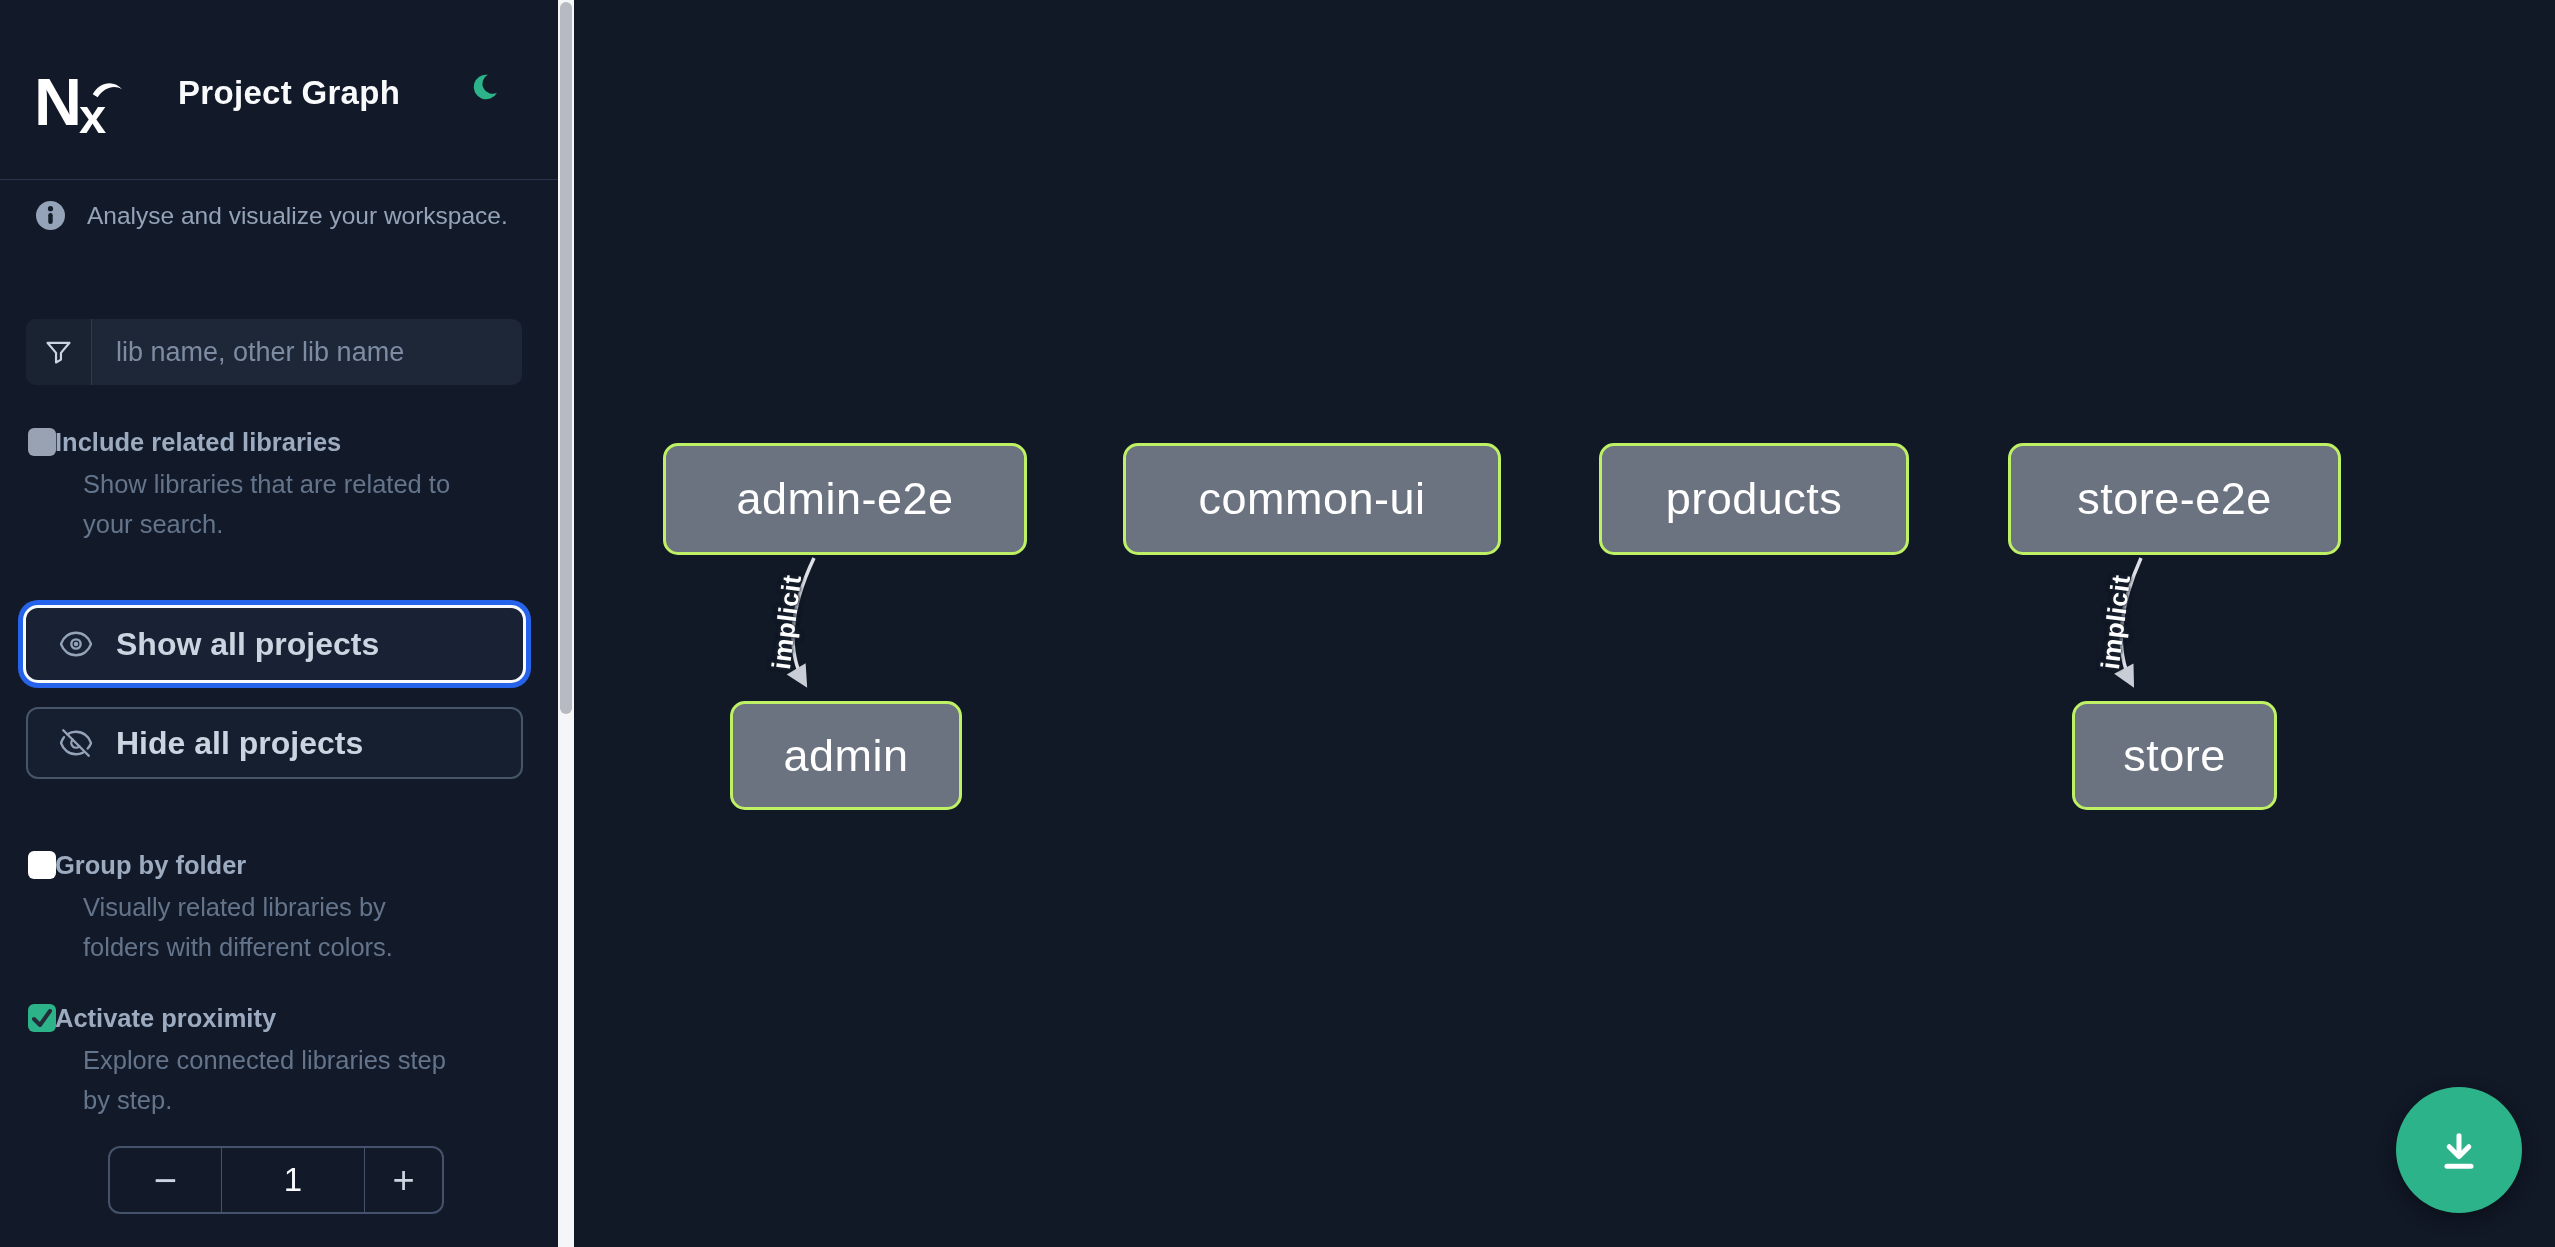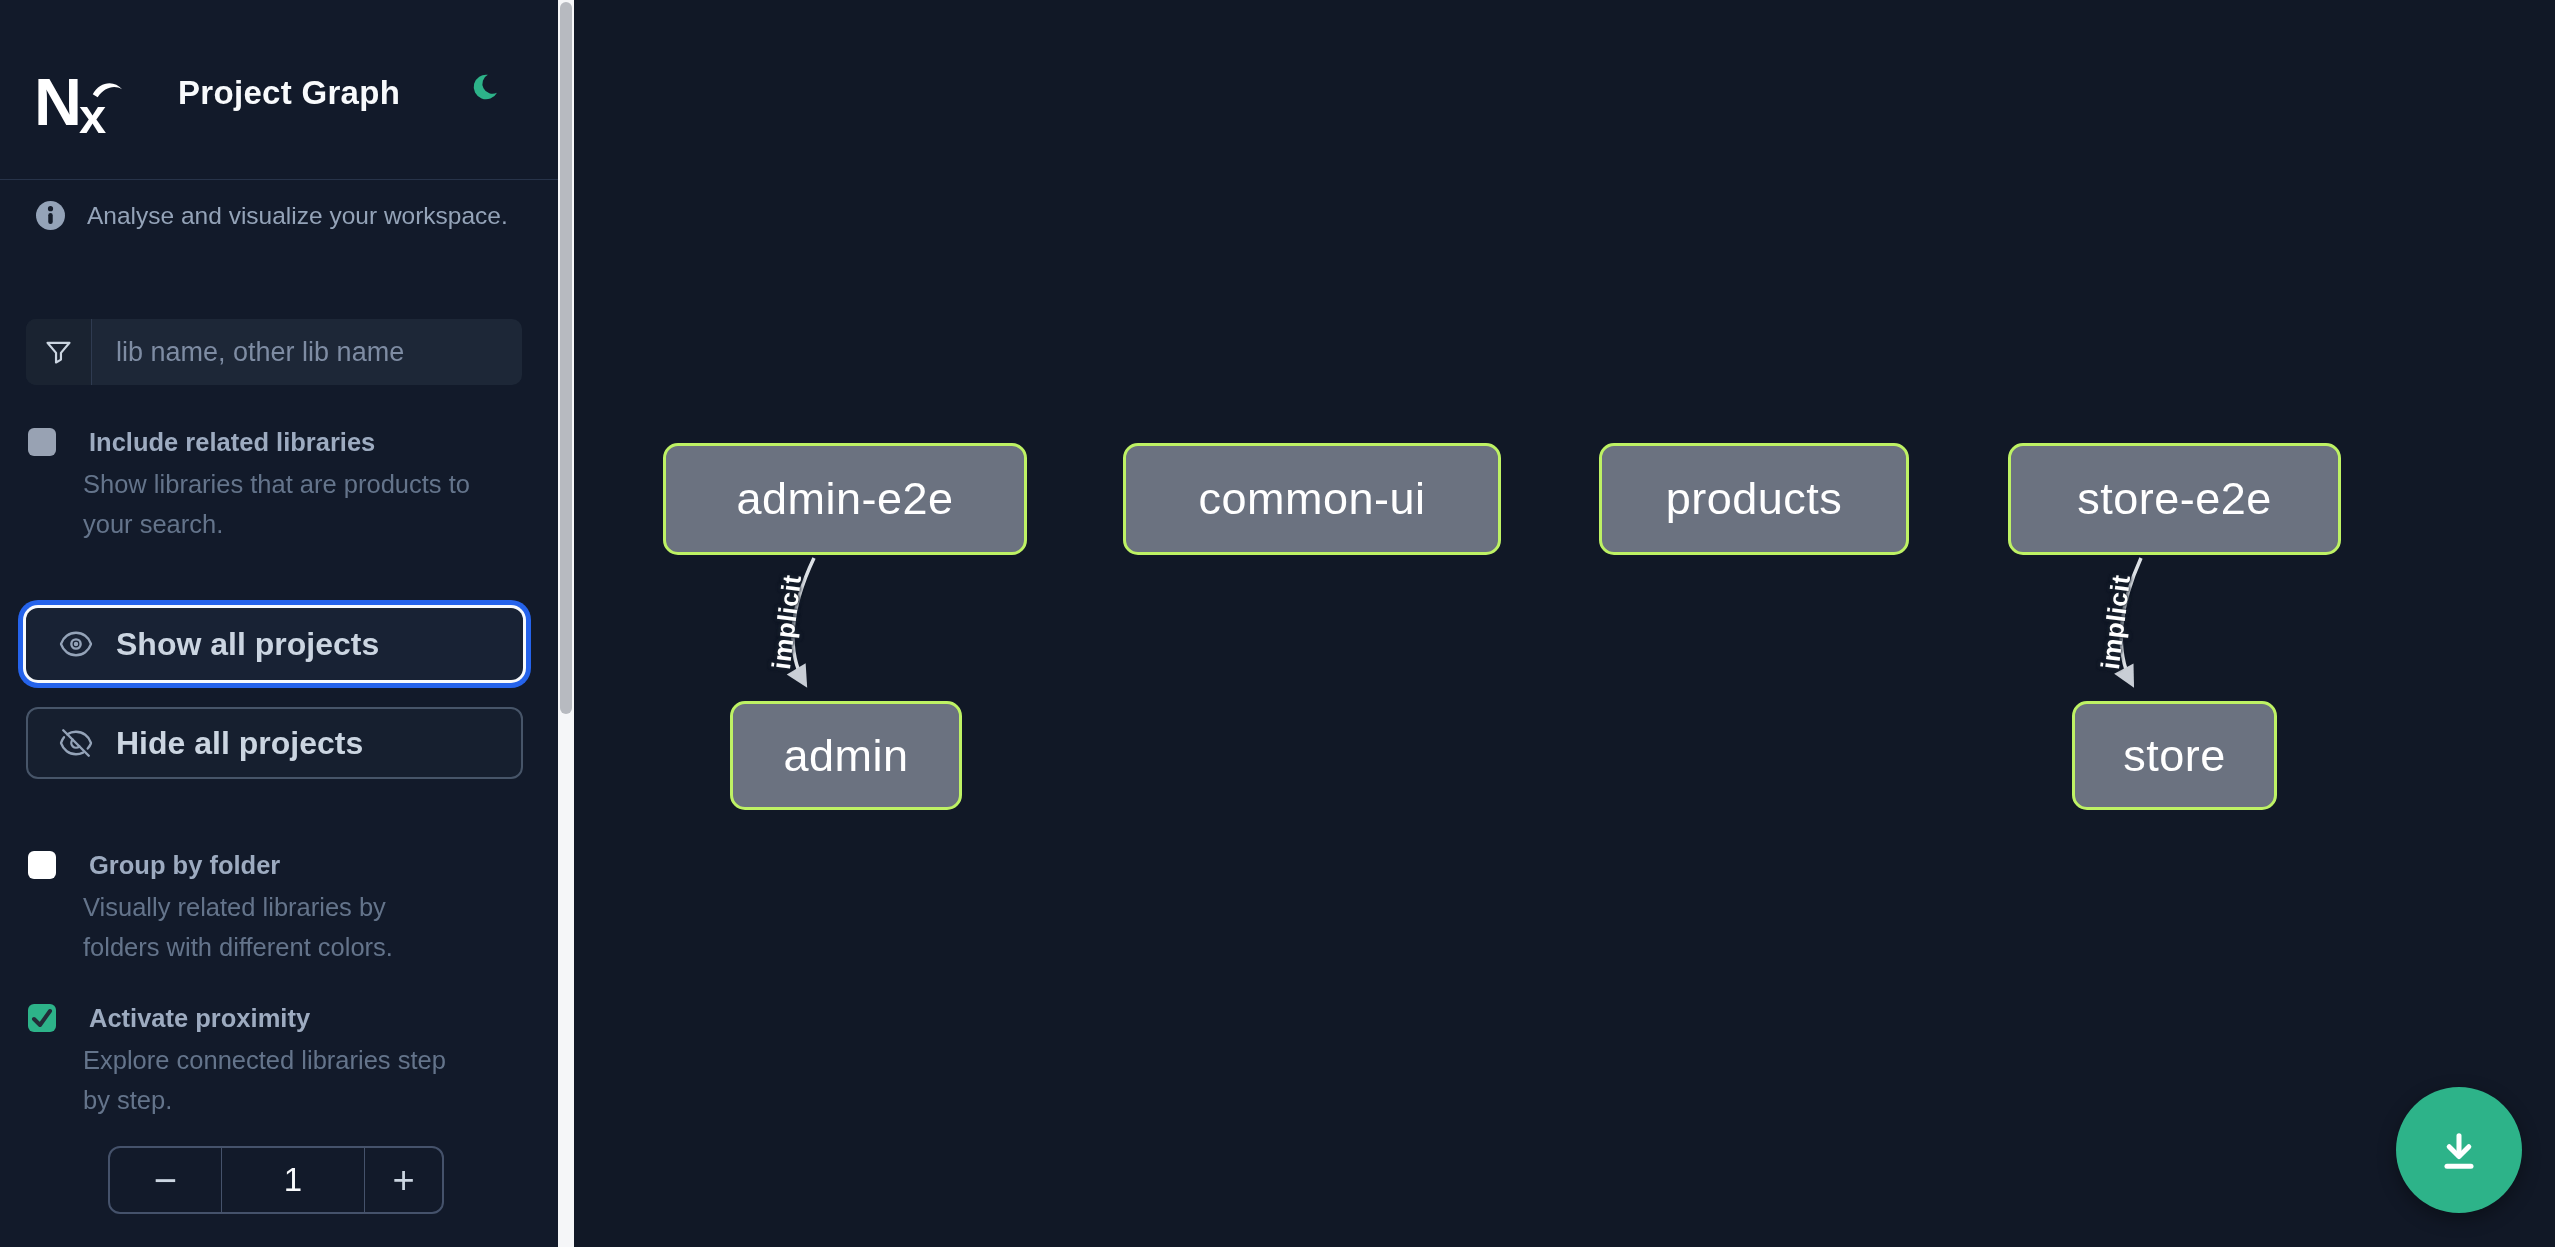--- a/index.html
+++ b/index.html
@@ -31,21 +31,21 @@
   .searchbox input { flex:1; background:transparent; border:none; outline:none;
                      color:#cbd5e1; font-size:27px; padding:0 24px;
                      font-family:"Liberation Sans", sans-serif; }
   .searchbox input::placeholder { color:#7e8ca3; }
 
   .check-row { position:absolute; left:28px; width:502px; }
   .checkbox { position:absolute; left:0; top:2px; width:28px; height:28px; border-radius:6px; }
   .checkbox.gray  { background:#98a2b3; }
   .checkbox.white { background:#ffffff; }
   .checkbox.green { background:#2db389; display:flex; align-items:center; justify-content:center; }
-  .check-label { display:block; margin-left:61px; font-size:25.5px; font-weight:600;
+  .check-label { display:block; margin-left:27px; font-size:25.5px; font-weight:600;
                  color:#9dabc0; line-height:32px; }
   .check-desc  { display:block; margin-left:55px; margin-top:6px; font-size:25.5px;
                  color:#64748b; line-height:40px; }
   .check-desc span { display:block; }
 
   .side-btn { position:absolute; left:26px; width:497px; height:72px; border-radius:12px;
               background:#161f2f; border:2px solid #475569; display:flex; align-items:center;
               cursor:pointer; padding:0 0 0 30px; }
   .side-btn .btn-label { margin-left:22px; font-size:32px; font-weight:600; color:#cbd5e1; }
   .side-btn.focused { border-color:transparent; background:#182234;
@@ -119,21 +119,21 @@
           <path d="M3.5 4.5h17l-6.6 7.8v5.2l-3.8 2.2v-7.4L3.5 4.5z"></path>
         </svg>
       </div>
       <input type="text" placeholder="lib name, other lib name" style="">
     </div>
 
     <div class="check-row" style="top:426px;">
       <span class="checkbox gray"></span>
       <span class="check-label">Include related libraries</span>
       <span class="check-desc">
-        <span>Show libraries that are products to</span>
+        <span>Show libraries that are related to</span>
         <span>your search.</span>
       </span>
     </div>
 
     <div class="side-btn focused" style="top:608px;">
       <svg viewBox="0 0 24 24" width="36" height="36" fill="none" stroke="#94a3b8" stroke-width="1.6" stroke-linecap="round" stroke-linejoin="round">
         <path d="M2.1 12.3a1 1 0 0 1 0-.6C3.5 7.5 7.4 4.5 12 4.5s8.5 3 9.9 7.2a1 1 0 0 1 0 .6c-1.4 4.2-5.3 7.2-9.9 7.2s-8.5-3-9.9-7.2z"></path>
         <circle cx="12" cy="12" r="3.1"></circle>
         <circle cx="12" cy="12" r="0.7" fill="#94a3b8"></circle>
       </svg>

